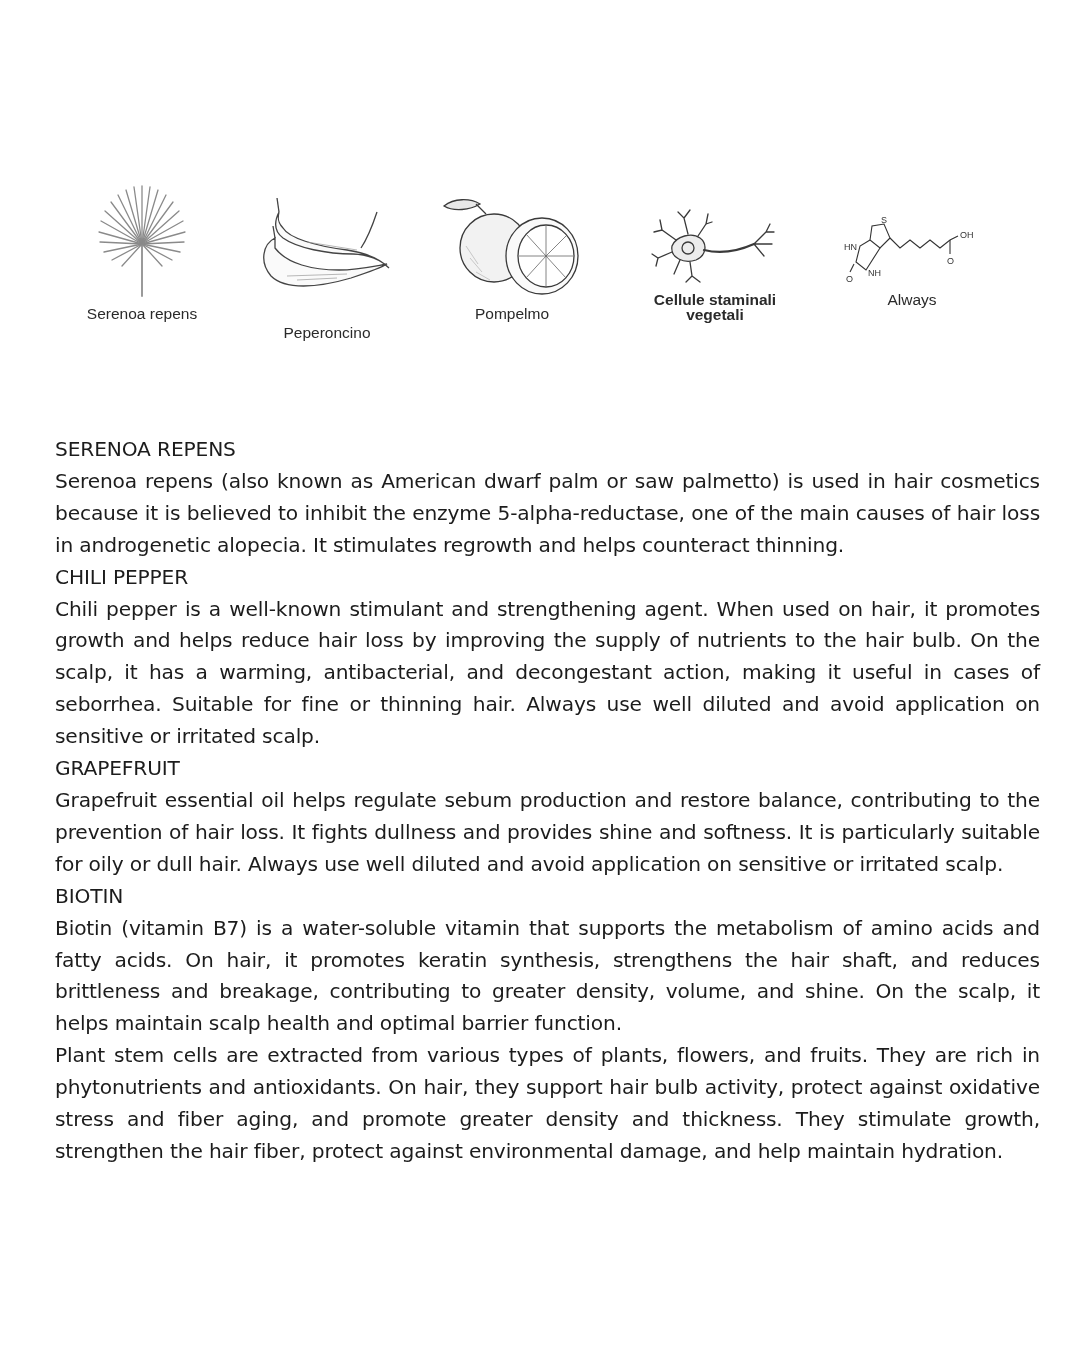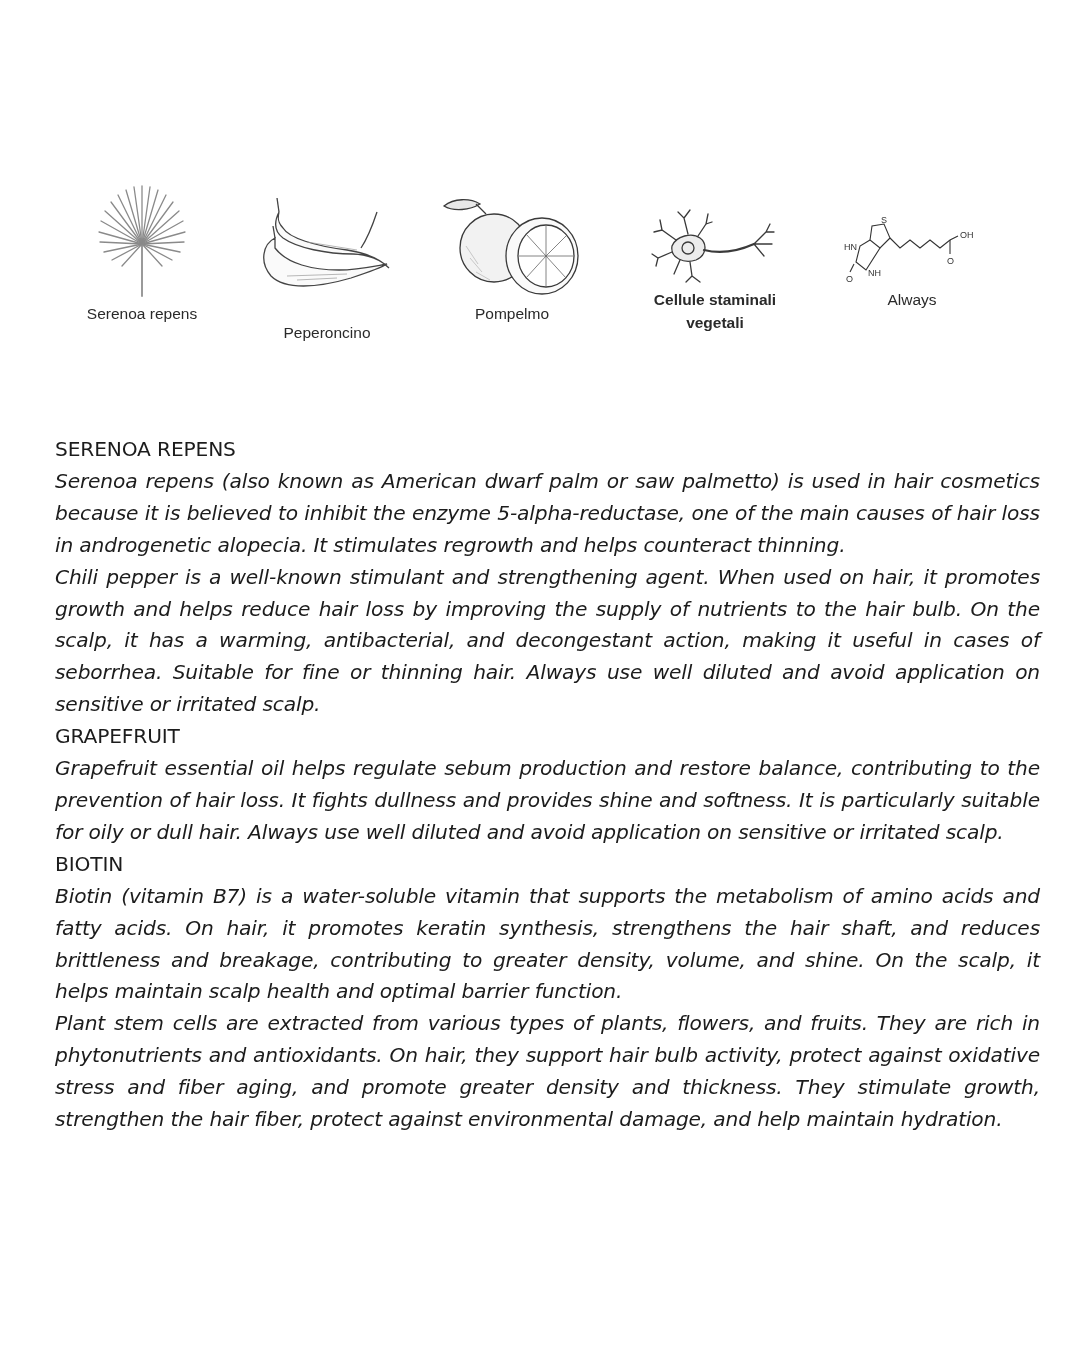--- a/index.html
+++ b/index.html
@@ -7,21 +7,21 @@
            font-family: "DejaVu Sans", "Liberation Sans", sans-serif; color: #1a1a1a; }
     .icons-row { position: absolute; top: 180px; left: 0; width: 1080px; height: 160px; }
     .icon-item { position: absolute; top: 0; display: flex; flex-direction: column; align-items: center; }
     .icon-art { height: 118px; display: flex; align-items: flex-end; justify-content: center; }
     .icon-label { font-family: "Liberation Sans", sans-serif; font-size: 15.5px; color: #2a2a2a;
                   text-align: center; line-height: 15px; margin-top: 8px; }
     .content { position: absolute; left: 55px; top: 434px; width: 985px;
                font-family: "DejaVu Sans", sans-serif; font-size: 20.2px; line-height: 31.9px;
                color: #1c1c1c; letter-spacing: -0.15px; }
     .section-title { display: block; text-align: left; }
-    .section-body { display: block; text-align: justify; font-style: italic; }
+    .section-body { display: block; text-align: justify; }
   </style>
 </head>
 <body>
 
 <div class="icons-row">
 
   <div class="icon-item" style="left:72px; width:140px;">
     <div class="icon-art">
       <svg width="100" height="116" viewBox="0 0 100 116">
         <g stroke="#8a8a8a" stroke-width="1.3" fill="none" stroke-linecap="round">
@@ -116,21 +116,21 @@
           <path d="M26 38 L12 28 L4 30 M12 28 L10 18"></path>
           <path d="M22 50 L8 56 L2 52 M8 56 L6 64"></path>
           <path d="M38 32 L34 16 L28 10 M34 16 L40 8"></path>
           <path d="M48 34 L56 22 L62 20 M56 22 L58 12"></path>
           <path d="M40 60 L42 74 L36 80 M42 74 L50 80"></path>
           <path d="M30 58 L24 72"></path>
         </g>
       </svg>
     </div>
     <div class="icon-label" style="margin-top:4px;">Cellule staminali</div>
-    <div class="icon-label" style="margin-top:8px;">vegetali</div>
+    <div class="icon-label" style="margin-top:0;">vegetali</div>
   </div>
 
   <div class="icon-item" style="left:842px; width:140px;">
     <div class="icon-art" style="height:104px;">
       <svg width="140" height="70" viewBox="0 0 140 70">
         <g stroke="#333" stroke-width="1.1" fill="none">
           <path d="M28 26 L30 12 L42 10 L48 24 L38 34 Z"></path>
           <path d="M28 26 L18 32 L14 48 L24 56 L38 34"></path>
           <path d="M48 24 L58 34 L68 26 L78 34 L88 26 L98 34 L108 26 L116 22"></path>
           <path d="M108 26 L108 40"></path>
@@ -149,20 +149,21 @@
     <div class="icon-label">Always</div>
   </div>
 </div>
 
 <div class="content">
   <div>
     <span class="section-title">SERENOA REPENS</span>
     <span class="section-body">Serenoa repens (also known as American dwarf palm or saw palmetto) is used in hair cosmetics because it is believed to inhibit the enzyme 5-alpha-reductase, one of the main causes of hair loss in androgenetic alopecia. It stimulates regrowth and helps counteract thinning.</span>
   </div>
   <div>
+    <span class="section-title">CHILI PEPPER</span>
     <span class="section-body">Chili pepper is a well-known stimulant and strengthening agent. When used on hair, it promotes growth and helps reduce hair loss by improving the supply of nutrients to the hair bulb. On the scalp, it has a warming, antibacterial, and decongestant action, making it useful in cases of seborrhea. Suitable for fine or thinning hair. Always use well diluted and avoid application on sensitive or irritated scalp.</span>
   </div>
   <div>
     <span class="section-title">GRAPEFRUIT</span>
     <span class="section-body">Grapefruit essential oil helps regulate sebum production and restore balance, contributing to the prevention of hair loss. It fights dullness and provides shine and softness. It is particularly suitable for oily or dull hair. Always use well diluted and avoid application on sensitive or irritated scalp.</span>
   </div>
   <div>
     <span class="section-title">BIOTIN</span>
     <span class="section-body">Biotin (vitamin B7) is a water-soluble vitamin that supports the metabolism of amino acids and fatty acids. On hair, it promotes keratin synthesis, strengthens the hair shaft, and reduces brittleness and breakage, contributing to greater density, volume, and shine. On the scalp, it helps maintain scalp health and optimal barrier function.</span>
   </div>

